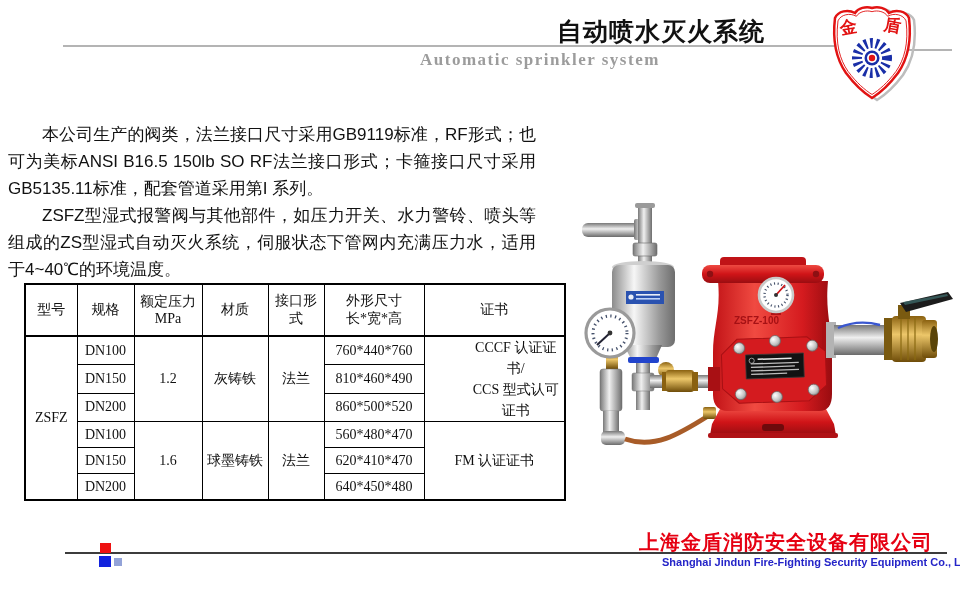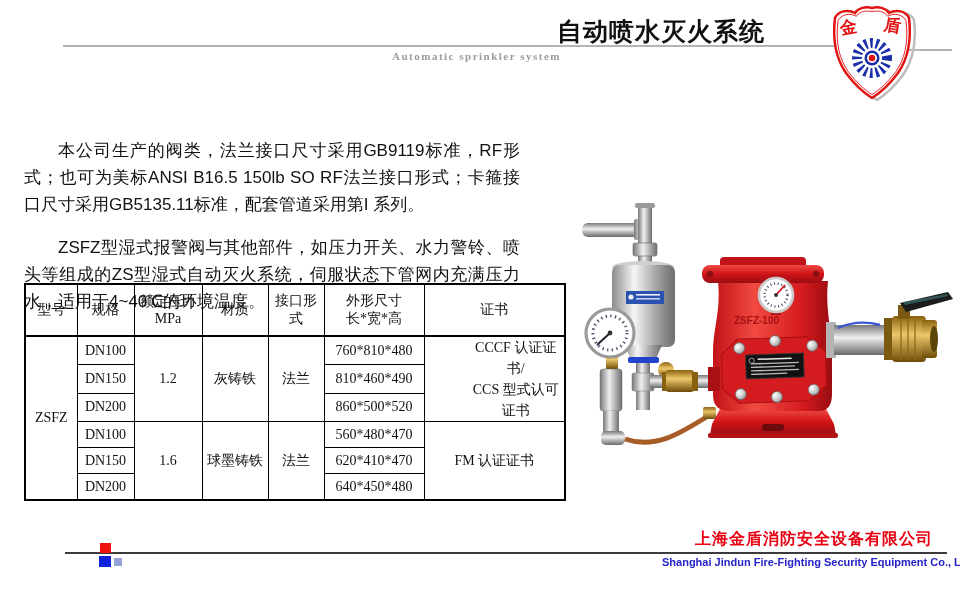--- a/index.html
+++ b/index.html
@@ -3,47 +3,47 @@
 <meta charset="utf-8">
 <style>
   html,body{margin:0;padding:0;background:#fff;}
   .page{position:relative;width:960px;height:605px;background:#ffffff;overflow:hidden;
         font-family:"Liberation Sans",sans-serif;color:#1a1a1a;border-radius:16px;}
 
   
   .hdr-title{position:absolute;left:557px;top:15px;white-space:nowrap;
              font-family:"Liberation Serif",serif;font-weight:700;font-size:25px;
              letter-spacing:1px;color:#111;}
-  .hdr-sub{position:absolute;left:392px;top:50px;white-space:nowrap;
-           font-family:"Liberation Serif",serif;font-weight:700;font-size:11px;
+  .hdr-sub{position:absolute;left:420px;top:50px;white-space:nowrap;
+           font-family:"Liberation Serif",serif;font-weight:700;font-size:17px;
            letter-spacing:1.5px;color:#9c9c9c;}
   .rule1{position:absolute;left:63px;top:45px;width:792px;height:2px;background:#b4b4b4;}
   .rule2{position:absolute;left:889px;top:49px;width:63px;height:2px;background:#b4b4b4;}
   .logo{position:absolute;left:826px;top:4px;width:92px;height:98px;}
 
   
   .intro{position:absolute;left:8px;top:121px;width:528px;font-size:17px;line-height:27px;
          text-align:justify;color:#111;}
-  .intro p{margin:16px;text-indent:2em;}
+  .intro p{margin:0;text-indent:2em;}
 
   
   .spec{position:absolute;left:8px;top:283px;width:540px;border-collapse:collapse;
         table-layout:fixed;border:2px solid #000;text-align:center;
         font-family:"Liberation Serif",serif;font-size:14px;color:#111;margin-left:16px;}
   .spec td{border:1px solid #000;vertical-align:middle;padding:0 2px;overflow:hidden;}
   .spec thead td{height:50px;border-bottom:2px solid #000;font-size:14px;}
   .spec tbody td{height:25px;}
   .spec .cl{line-height:21px;padding-left:43px;}
 
   
   .photo{position:absolute;left:570px;top:195px;width:390px;height:310px;}
 
   
   .f-cn{position:absolute;right:27px;top:529px;white-space:nowrap;
-        font-size:16px;font-weight:700;letter-spacing:1px;color:#e60012;}
+        font-size:20px;font-weight:700;letter-spacing:1px;color:#e60012;}
   .f-line{position:absolute;left:65px;top:552px;width:882px;height:2px;background:#3c3c3c;}
   .f-en{position:absolute;left:662px;top:556px;width:250px;text-align:center;
         font-size:11px;font-weight:700;color:#2424c8;white-space:nowrap;}
   .sq-r{position:absolute;left:100px;top:543px;width:11px;height:10px;background:#ee1111;}
   .sq-b{position:absolute;left:99px;top:556px;width:12px;height:11px;background:#1122dd;}
   .sq-lb{position:absolute;left:114px;top:558px;width:8px;height:8px;background:#93a3d8;}
 </style>
 </head>
 <body>
 
@@ -117,21 +117,21 @@
           </td>
         </tr>
       </thead>
       <tbody>
         <tr>
           <td rowspan="6">ZSFZ</td>
           <td>DN100</td>
           <td rowspan="3">1.2</td>
           <td rowspan="3">灰铸铁</td>
           <td rowspan="3">法兰</td>
-          <td>760*810*480</td>
+          <td>760*440*760</td>
           <td rowspan="3">
             <div class="cl">CCCF 认证证书/</div>
             <div class="cl">CCS 型式认可证书</div>
           </td>
         </tr>
         <tr>
           <td>DN150</td>
           <td>810*460*490</td>
         </tr>
         <tr>

